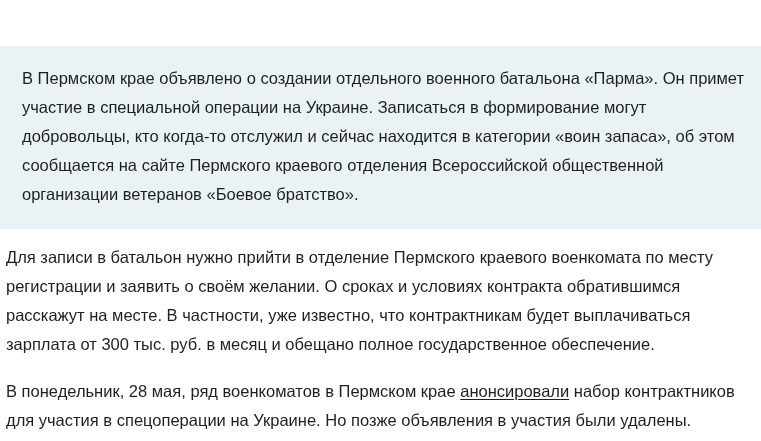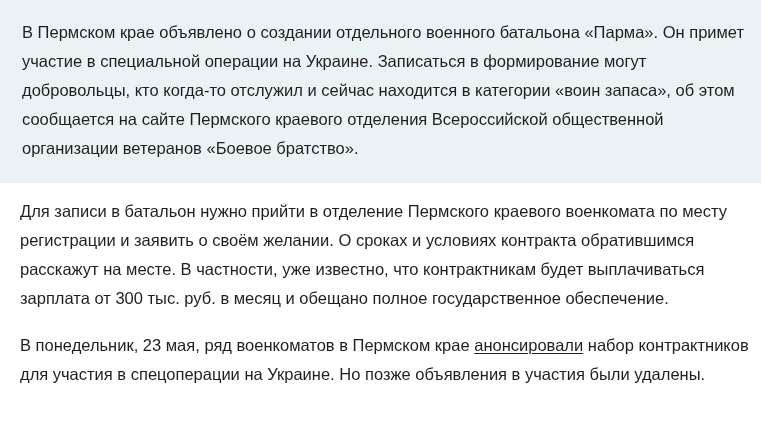--- a/index.html
+++ b/index.html
@@ -15,29 +15,30 @@
     overflow: hidden;
   }
   .article {
     width: 761px;
     box-sizing: border-box;
   }
   .lead-block {
     background: #eaf2f5;
     padding: 18px 12px 20px 22px;
     box-sizing: border-box;
+    margin-top: 46px;
   }
   .lead-block p {
     margin: 0;
     font-size: 16.5px;
     line-height: 29px;
     color: #1f1f1f;
   }
   .body-block {
-    padding: 14px 6px 0 20px;
+    padding: 14px 6px 0 6px;
     box-sizing: border-box;
   }
   .body-block p {
     margin: 0 0 18px 0;
     font-size: 16.5px;
     line-height: 29px;
     color: #1f1f1f;
   }
   .body-block p:last-child {
     margin-bottom: 0;
@@ -54,16 +55,16 @@
 
 <div class="article">
 
   <div class="lead-block">
     <p>В Пермском крае объявлено о создании отдельного военного батальона «Парма». Он примет участие в специальной операции на Украине. Записаться в формирование могут добровольцы, кто когда-то отслужил и сейчас находится в категории «воин запаса», об этом сообщается на сайте Пермского краевого отделения Всероссийской общественной организации ветеранов «Боевое братство».</p>
   </div>
 
   <div class="body-block">
     <p>Для записи в батальон нужно прийти в отделение Пермского краевого военкомата по месту регистрации и заявить о своём желании. О сроках и условиях контракта обратившимся расскажут на месте. В частности, уже известно, что контрактникам будет выплачиваться зарплата от 300 тыс. руб. в месяц и обещано полное государственное обеспечение.</p>
 
-    <p><span>В понедельник, 23 мая, ряд военкоматов в Пермском крае </span><a class="inline-link" href="#">анонсировали</a><span> набор контрактников для участия в спецоперации на Украине. Но позже объявления в участия были удалены.</span></p>
+    <p><span>В понедельник, 28 мая, ряд военкоматов в Пермском крае </span><a class="inline-link" href="#">анонсировали</a><span> набор контрактников для участия в спецоперации на Украине. Но позже объявления в участия были удалены.</span></p>
   </div>
 
 </div>
 
 </body></html>

